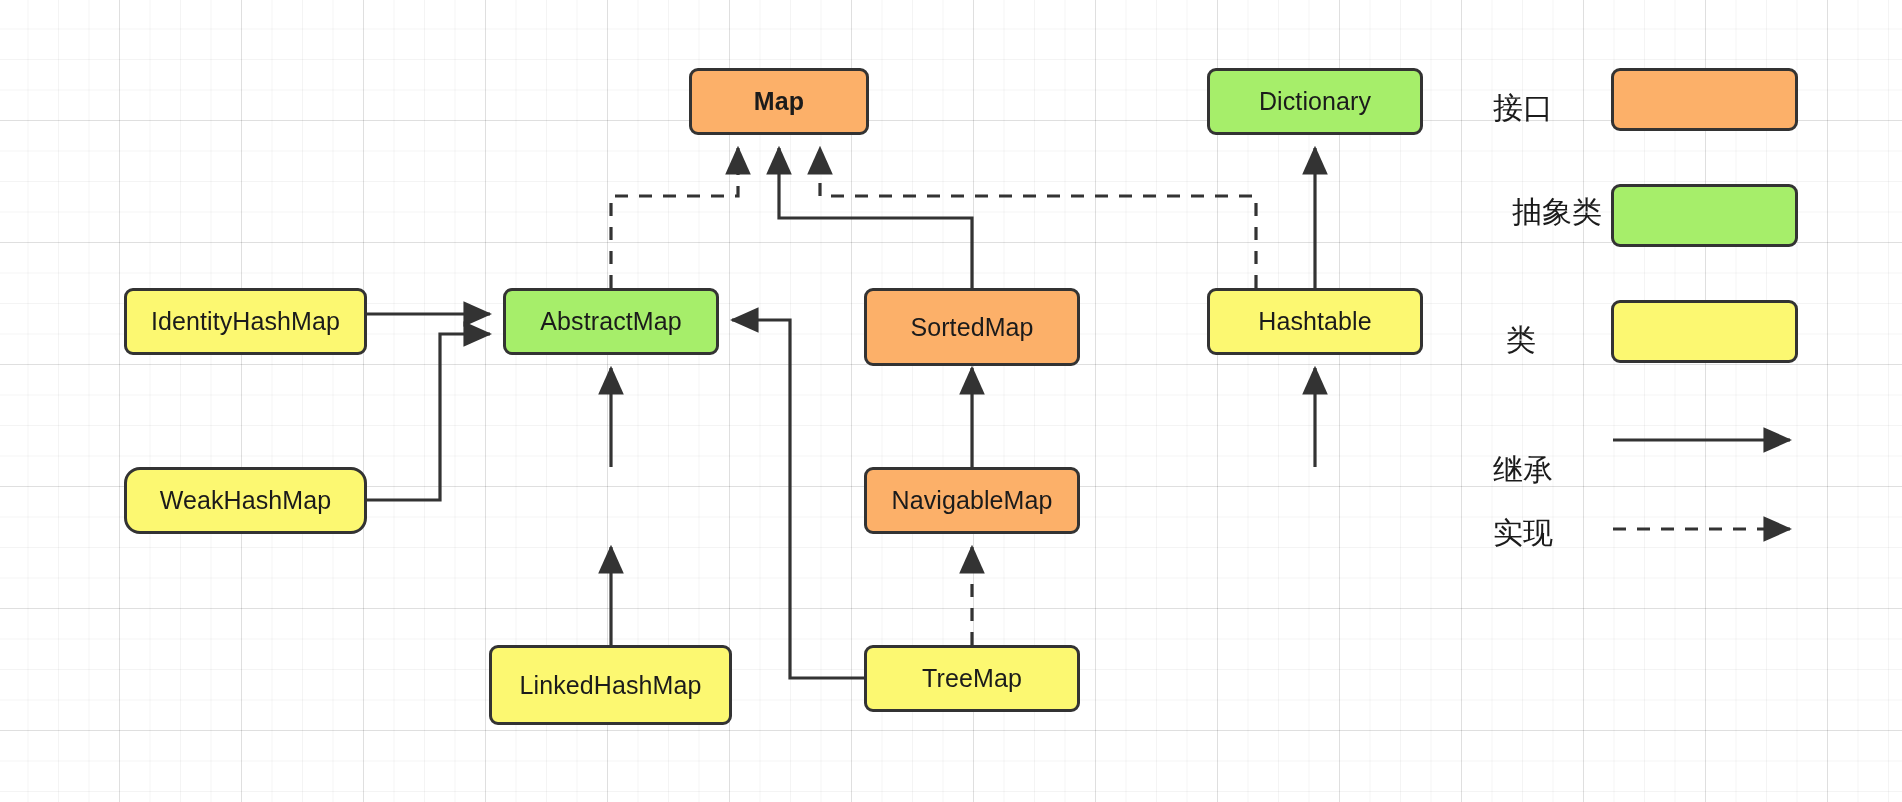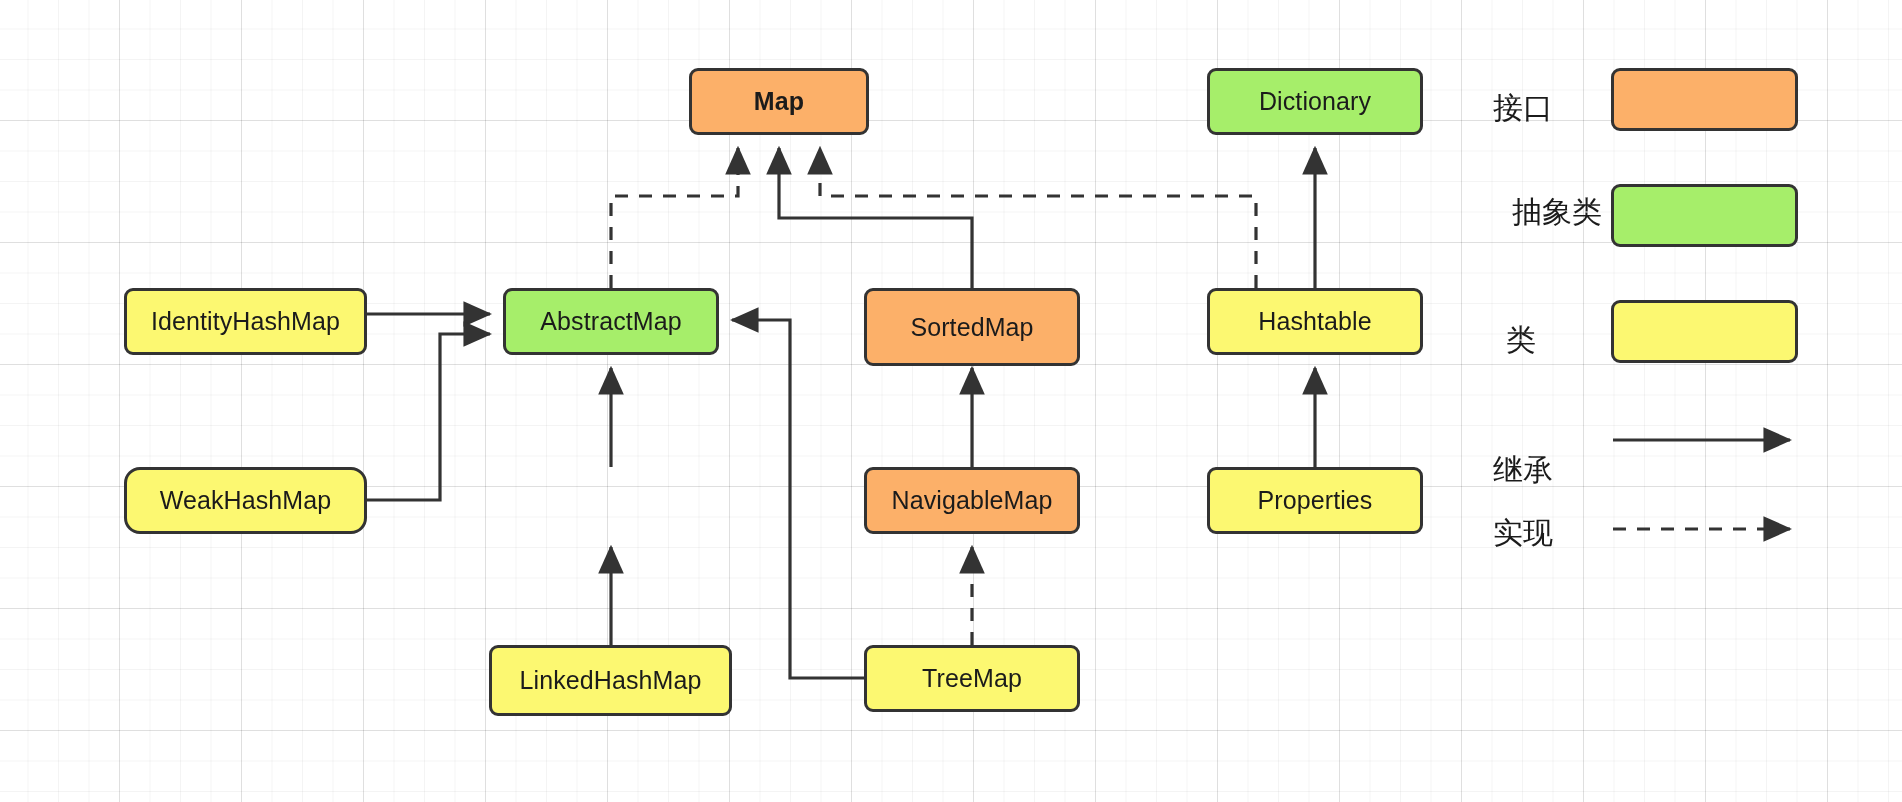--- a/index.html
+++ b/index.html
@@ -129,25 +129,22 @@
 
   <div class="node" style="left:124px;top:467px;width:243px;height:67px;background:#fcf871;border-radius:16px;">
     <span>WeakHashMap</span>
   </div>
 
 
   <div class="node" style="left:864px;top:467px;width:216px;height:67px;background:#fcb069;">
     <span>NavigableMap</span>
   </div>
 
-  <div class="node" style="left:1207px;top:467px;width:216px;height:67px;background:#fcf871;">
-    <span>Properties</span>
-  </div>
 
-  <div class="node" style="left:489px;top:645px;width:243px;height:71px;background:#fcf871;">
+  <div class="node" style="left:489px;top:645px;width:243px;height:80px;background:#fcf871;">
     <span>LinkedHashMap</span>
   </div>
 
   <div class="node" style="left:864px;top:645px;width:216px;height:67px;background:#fcf871;">
     <span>TreeMap</span>
   </div>
 
   <div class="legend-label" style="left:1493px;top:88px;">接口</div>
   <div class="swatch" style="left:1611px;top:68px;width:187px;height:63px;background:#fcb069;"></div>
 

